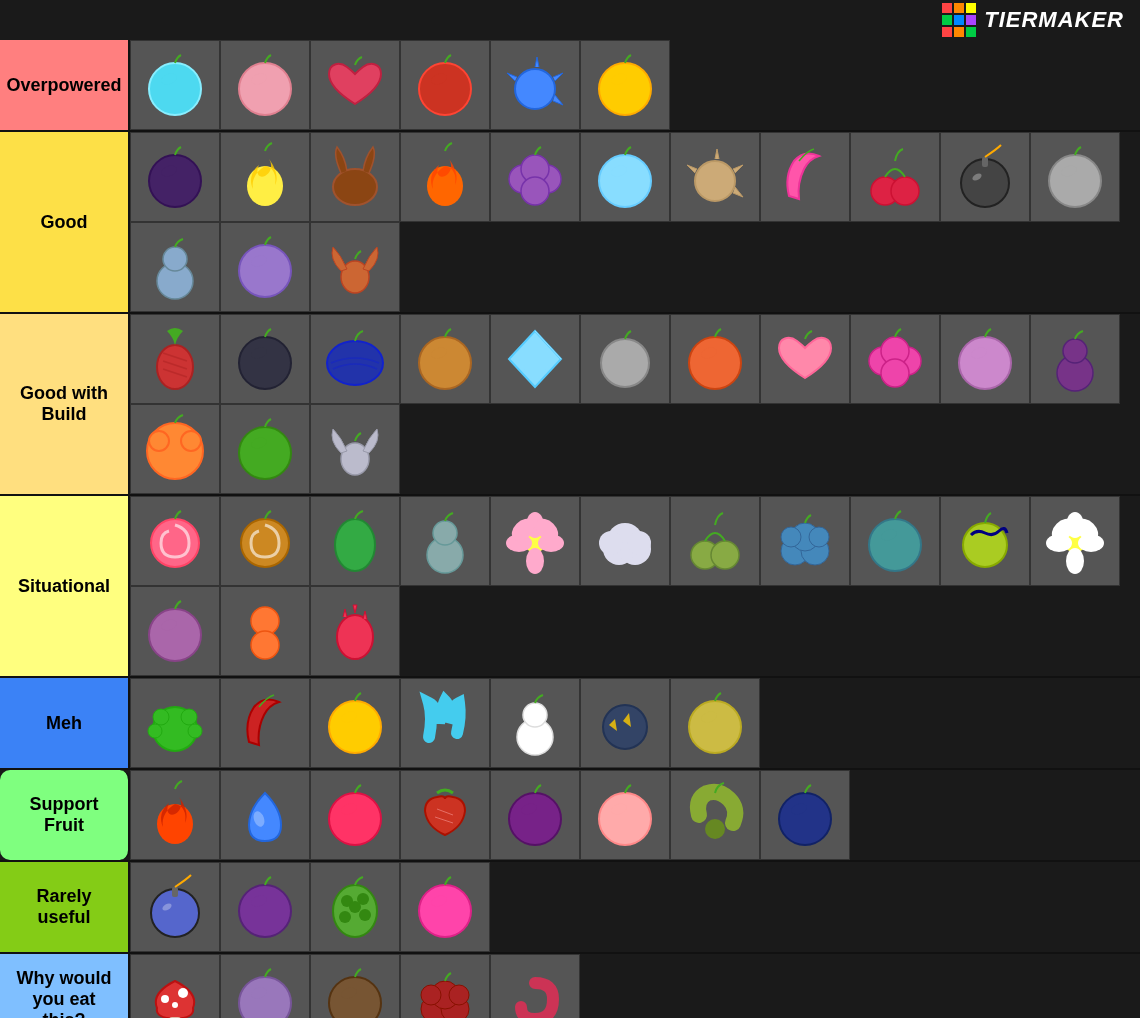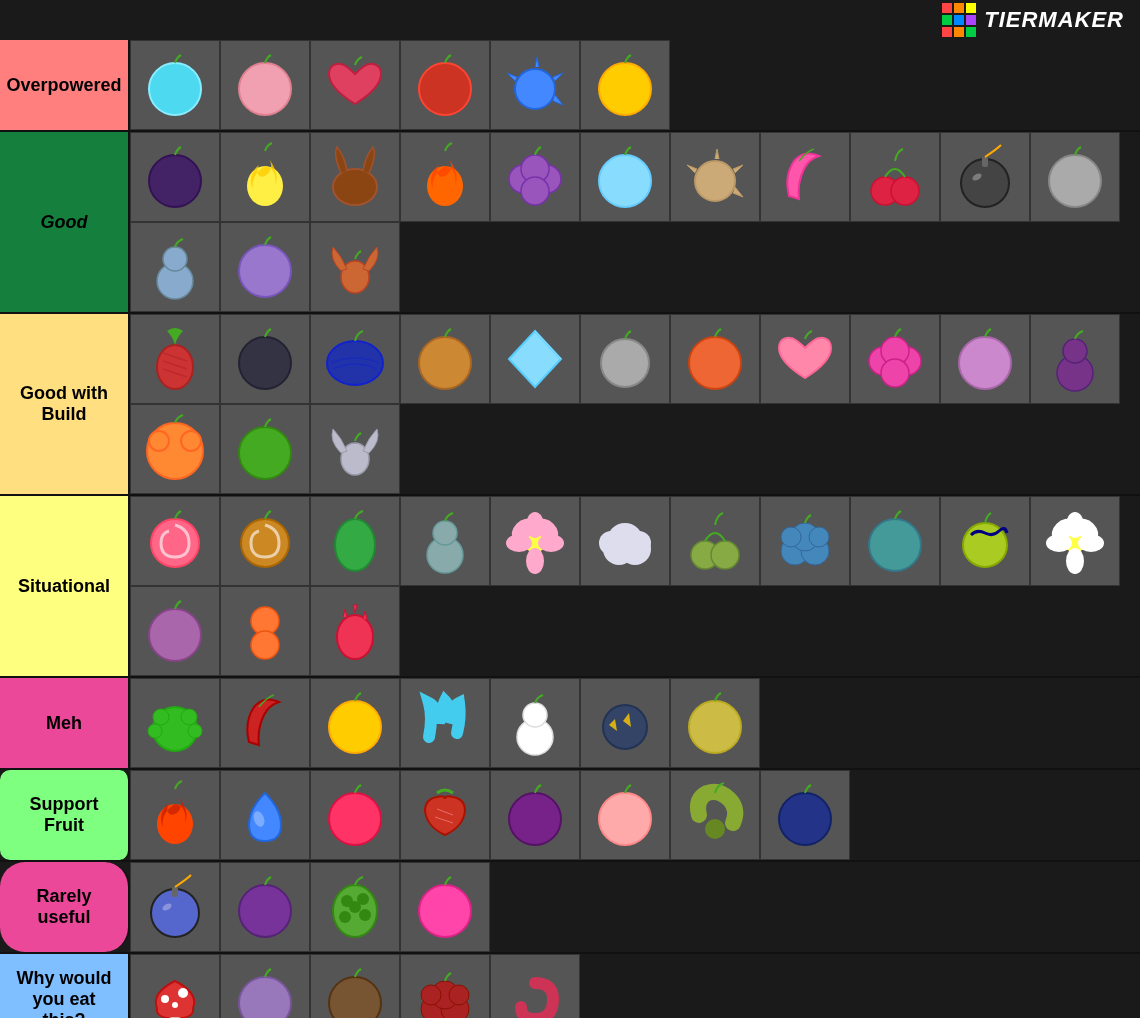--- a/index.html
+++ b/index.html
@@ -157,21 +157,21 @@
           <div class="fruit-cell">
             <svg viewBox="0 0 72 72" class="fruit-svg" xmlns="http://www.w3.org/2000/svg">
       <circle cx="36" cy="40" r="26" fill="#ffcc00" stroke="#ffaa00" stroke-width="2"></circle>
       <ellipse cx="30" cy="30" rx="8" ry="5" fill="#ffcc00" opacity="0.5" transform="rotate(-20 30 30)"></ellipse>
       <path d="M36 14 Q38 8 42 6" stroke="#44aa22" stroke-width="2" fill="none"></path>
     </svg>
           </div>
         </div>
       </div>
       <div class="tier-row">
-        <div class="tier-label tier-good" style="background: #15803d; font-style: italic;">Good</div>
+        <div class="tier-label tier-good" style="background: #fde047;">Good</div>
         <div class="tier-items">
           <div class="fruit-cell">
             <svg viewBox="0 0 72 72" class="fruit-svg" xmlns="http://www.w3.org/2000/svg">
       <circle cx="36" cy="40" r="26" fill="#442266" stroke="#331155" stroke-width="2"></circle>
       <ellipse cx="30" cy="30" rx="8" ry="5" fill="#442266" opacity="0.5" transform="rotate(-20 30 30)"></ellipse>
       <path d="M36 14 Q38 8 42 6" stroke="#44aa22" stroke-width="2" fill="none"></path>
     </svg>
           </div>
           <div class="fruit-cell">
             <svg viewBox="0 0 72 72" class="fruit-svg" xmlns="http://www.w3.org/2000/svg">
@@ -490,21 +490,21 @@
             <svg viewBox="0 0 72 72" class="fruit-svg" xmlns="http://www.w3.org/2000/svg">
       <ellipse cx="36" cy="42" rx="18" ry="22" fill="#ee3355" stroke="#cc1133" stroke-width="2"></ellipse>
       <path d="M28 22 L26 14 L24 22" fill="#ee3355" stroke="#cc1133"></path>
       <path d="M44 24 L46 16 L48 24" fill="#ee3355" stroke="#cc1133"></path>
       <path d="M36 18 L34 10 L38 10 L36 18" fill="#ee3355" stroke="#cc1133"></path>
     </svg>
           </div>
         </div>
       </div>
       <div class="tier-row">
-        <div class="tier-label tier-meh" style="background: #ec4899;">Meh</div>
+        <div class="tier-label tier-meh" style="background: #3b82f6;">Meh</div>
         <div class="tier-items">
           <div class="fruit-cell">
             <svg viewBox="0 0 72 72" class="fruit-svg" xmlns="http://www.w3.org/2000/svg">
       <circle cx="36" cy="42" r="22" fill="#33bb22" stroke="#22aa11" stroke-width="2"></circle>
       <circle cx="22" cy="30" r="8" fill="#33bb22" stroke="#22aa11" stroke-width="1"></circle>
       <circle cx="50" cy="30" r="8" fill="#33bb22" stroke="#22aa11" stroke-width="1"></circle>
       <circle cx="16" cy="44" r="7" fill="#33bb22" stroke="#22aa11" stroke-width="1"></circle>
       <circle cx="56" cy="44" r="7" fill="#33bb22" stroke="#22aa11" stroke-width="1"></circle>
     </svg>
           </div>
@@ -604,21 +604,21 @@
           <div class="fruit-cell">
             <svg viewBox="0 0 72 72" class="fruit-svg" xmlns="http://www.w3.org/2000/svg">
       <circle cx="36" cy="40" r="26" fill="#223388" stroke="#112266" stroke-width="2"></circle>
       <ellipse cx="30" cy="30" rx="8" ry="5" fill="#223388" opacity="0.5" transform="rotate(-20 30 30)"></ellipse>
       <path d="M36 14 Q38 8 42 6" stroke="#44aa22" stroke-width="2" fill="none"></path>
     </svg>
           </div>
         </div>
       </div>
       <div class="tier-row">
-        <div class="tier-label tier-rarely" style="background: #ec4899; border-radius: 25px;">Rarely useful</div>
+        <div class="tier-label tier-rarely" style="background: #84cc16;">Rarely useful</div>
         <div class="tier-items">
           <div class="fruit-cell">
             <svg viewBox="0 0 72 72" class="fruit-svg" xmlns="http://www.w3.org/2000/svg">
       <circle cx="36" cy="42" r="24" fill="#5566cc" stroke="#222" stroke-width="2"></circle>
       <rect x="33" y="16" width="6" height="10" fill="#666" rx="2"></rect>
       <path d="M36 16 Q48 8 52 4" stroke="#ffaa00" stroke-width="2" fill="none"></path>
       <ellipse cx="28" cy="36" rx="5" ry="3" fill="white" opacity="0.3" transform="rotate(-30 28 36)"></ellipse>
     </svg>
           </div>
           <div class="fruit-cell">

